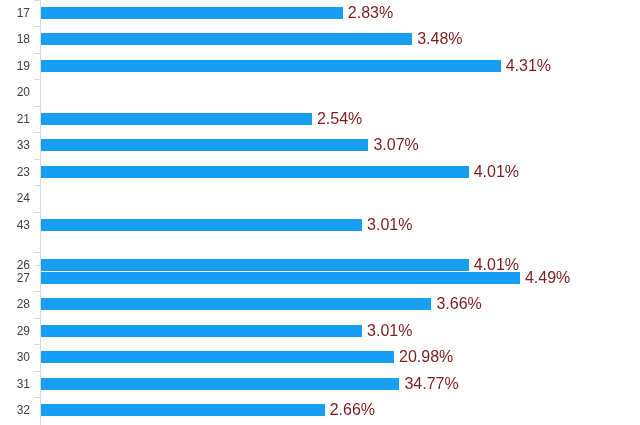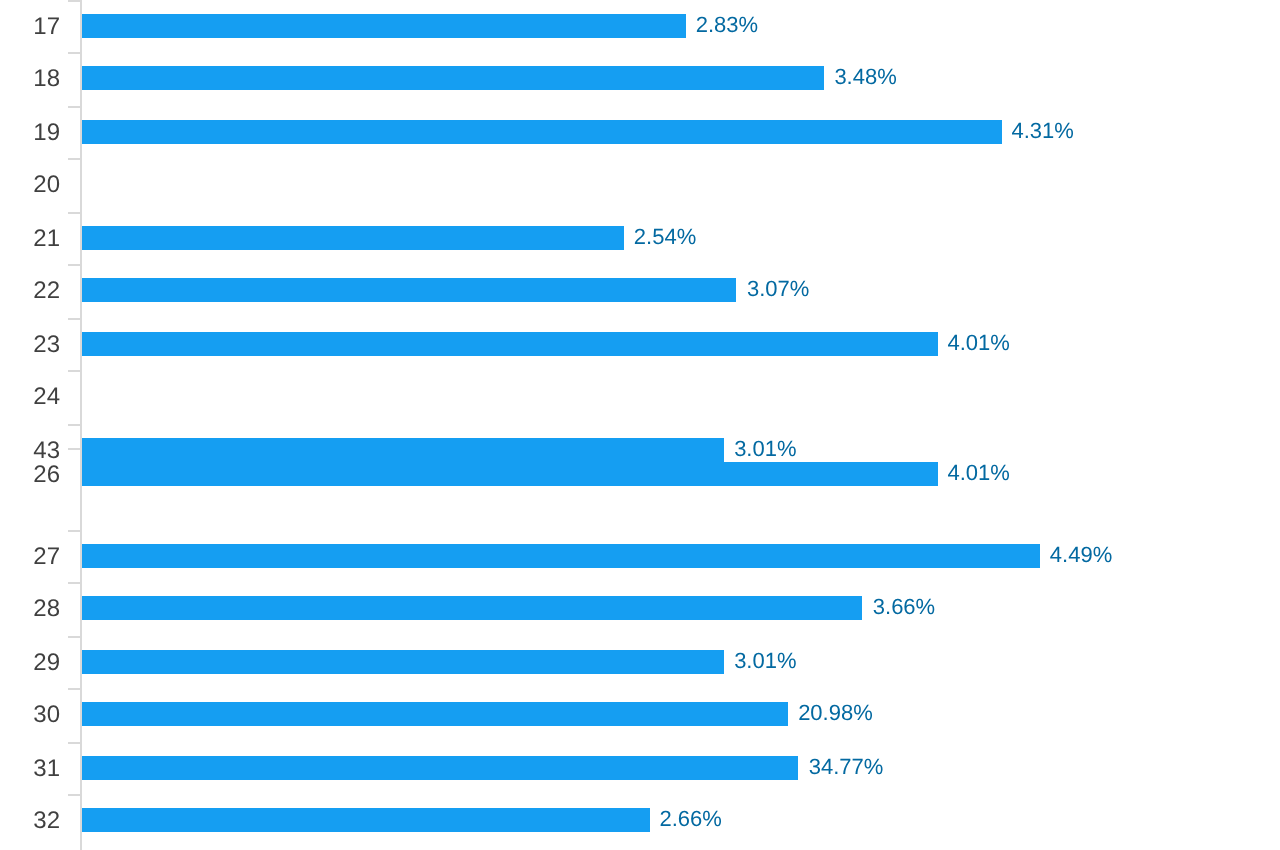--- a/index.html
+++ b/index.html
@@ -80,22 +80,22 @@
     white-space: nowrap;
   }
 
   .bar {
     height: 12px;
     background: #159ef2;
     display: block;
   }
 
   .value-label {
-    font-size: 11px;
-    color: #0369a1;
+    font-size: 16px;
+    color: #7f1d1d;
     line-height: 14px;
     margin-left: 5px;
     white-space: nowrap;
   }
 </style>
 </head>
 <body>
 
 <div id="chart-root">
   <div class="plot-area">
@@ -132,21 +132,21 @@
         <div class="bar-row" style="top: 105.5px;">
           <div class="tick" style="top: 0px;"></div>
           <div class="cat-label">21</div>
           <div class="bar-wrap">
             <div class="bar" style="width: 270.933px; background: rgb(21, 158, 242);"></div>
             <span class="value-label">2.54%</span>
           </div>
         </div>
         <div class="bar-row" style="top: 132px;">
           <div class="tick" style="top: 0px;"></div>
-          <div class="cat-label">22</div>
+          <div class="cat-label">33</div>
           <div class="bar-wrap">
             <div class="bar" style="width: 327.467px; background: rgb(21, 158, 242);"></div>
             <span class="value-label">3.07%</span>
           </div>
         </div>
         <div class="bar-row" style="top: 158.5px;">
           <div class="tick" style="top: 0px;"></div>
           <div class="cat-label">23</div>
           <div class="bar-wrap">
             <div class="bar" style="width: 427.733px; background: rgb(21, 158, 242);"></div>
@@ -158,21 +158,21 @@
           <div class="cat-label">24</div>
         </div>
         <div class="bar-row" style="top: 211.5px;">
           <div class="tick" style="top: 0px;"></div>
           <div class="cat-label">43</div>
           <div class="bar-wrap">
             <div class="bar" style="width: 321.067px; background: rgb(21, 158, 242);"></div>
             <span class="value-label">3.01%</span>
           </div>
         </div>
-        <div class="bar-row" style="top: 224px;">
+        <div class="bar-row" style="top: 252px;">
           <div class="tick" style="top: 0px;"></div>
           <div class="cat-label">26</div>
           <div class="bar-wrap">
             <div class="bar" style="width: 427.733px; background: rgb(21, 158, 242);"></div>
             <span class="value-label">4.01%</span>
           </div>
         </div>
         <div class="bar-row" style="top: 264.5px;">
           <div class="tick" style="top: 0px;"></div>
           <div class="cat-label">27</div>

